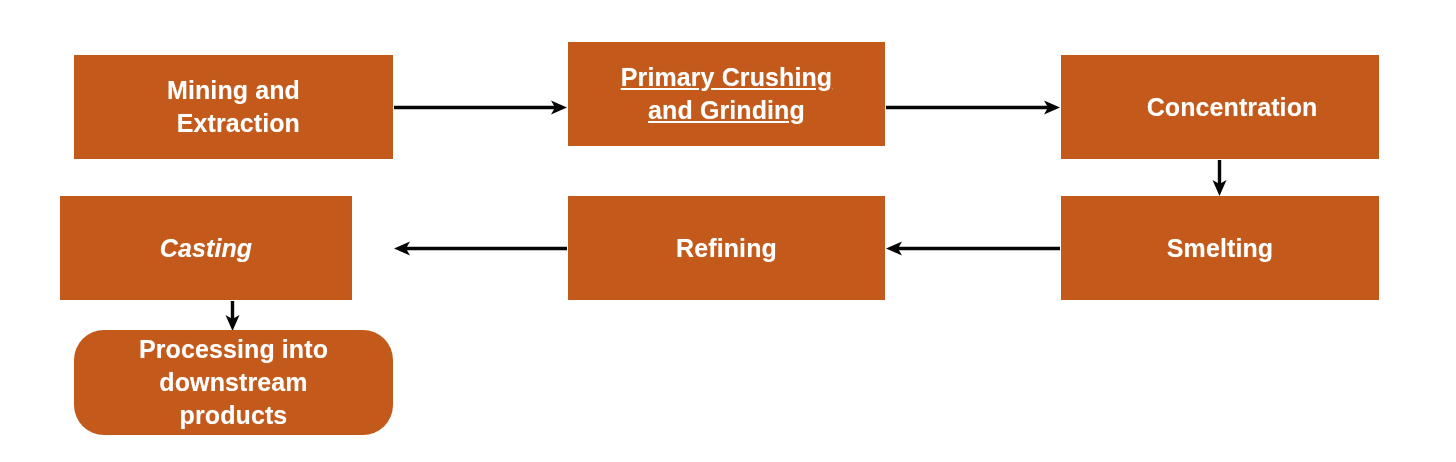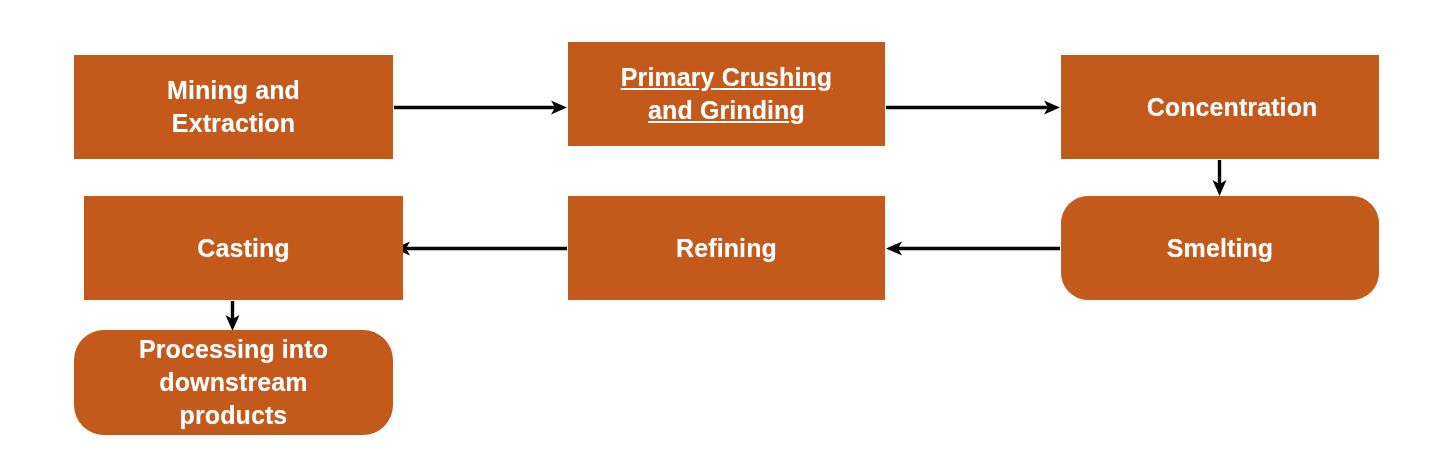--- a/index.html
+++ b/index.html
@@ -32,27 +32,27 @@
     line-height: 1.32;
     letter-spacing: 0.1px;
     padding: 2px 8px;
     text-shadow: 0 0 1px rgba(255,255,255,0.35);
   }
   .node-label {
     display: block;
     white-space: pre-line;
   }
   
-  #node-mining      { left: 74px;   top: 55px;  width: 319px; height: 104px; }
+  #node-mining      { left: 74px;   top: 55px;  width: 319px; height: 104px; text-align: right; }
   #node-crushing    { left: 568px;  top: 42px;  width: 317px; height: 104px; text-decoration: underline; }
   #node-concentration { left: 1061px; top: 55px; width: 318px; height: 104px; padding-left: 32px; }
 
-  #node-casting     { left: 84px;   top: 196px; width: 319px; height: 104px; }
+  #node-casting     { left: 60px;   top: 196px; width: 292px; height: 104px; font-style: italic; }
   #node-refining    { left: 568px;  top: 196px; width: 317px; height: 104px; align-items: center; }
-  #node-smelting    { left: 1061px; top: 196px; width: 318px; height: 104px; border-radius: 27px; }
+  #node-smelting    { left: 1061px; top: 196px; width: 318px; height: 104px; }
 
   #node-downstream  { left: 74px;   top: 330px; width: 319px; height: 105px; border-radius: 30px; }
 
   
   #arrow-layer {
     position: absolute;
     left: 0;
     top: 0;
     width: 1456px;
     height: 462px;

